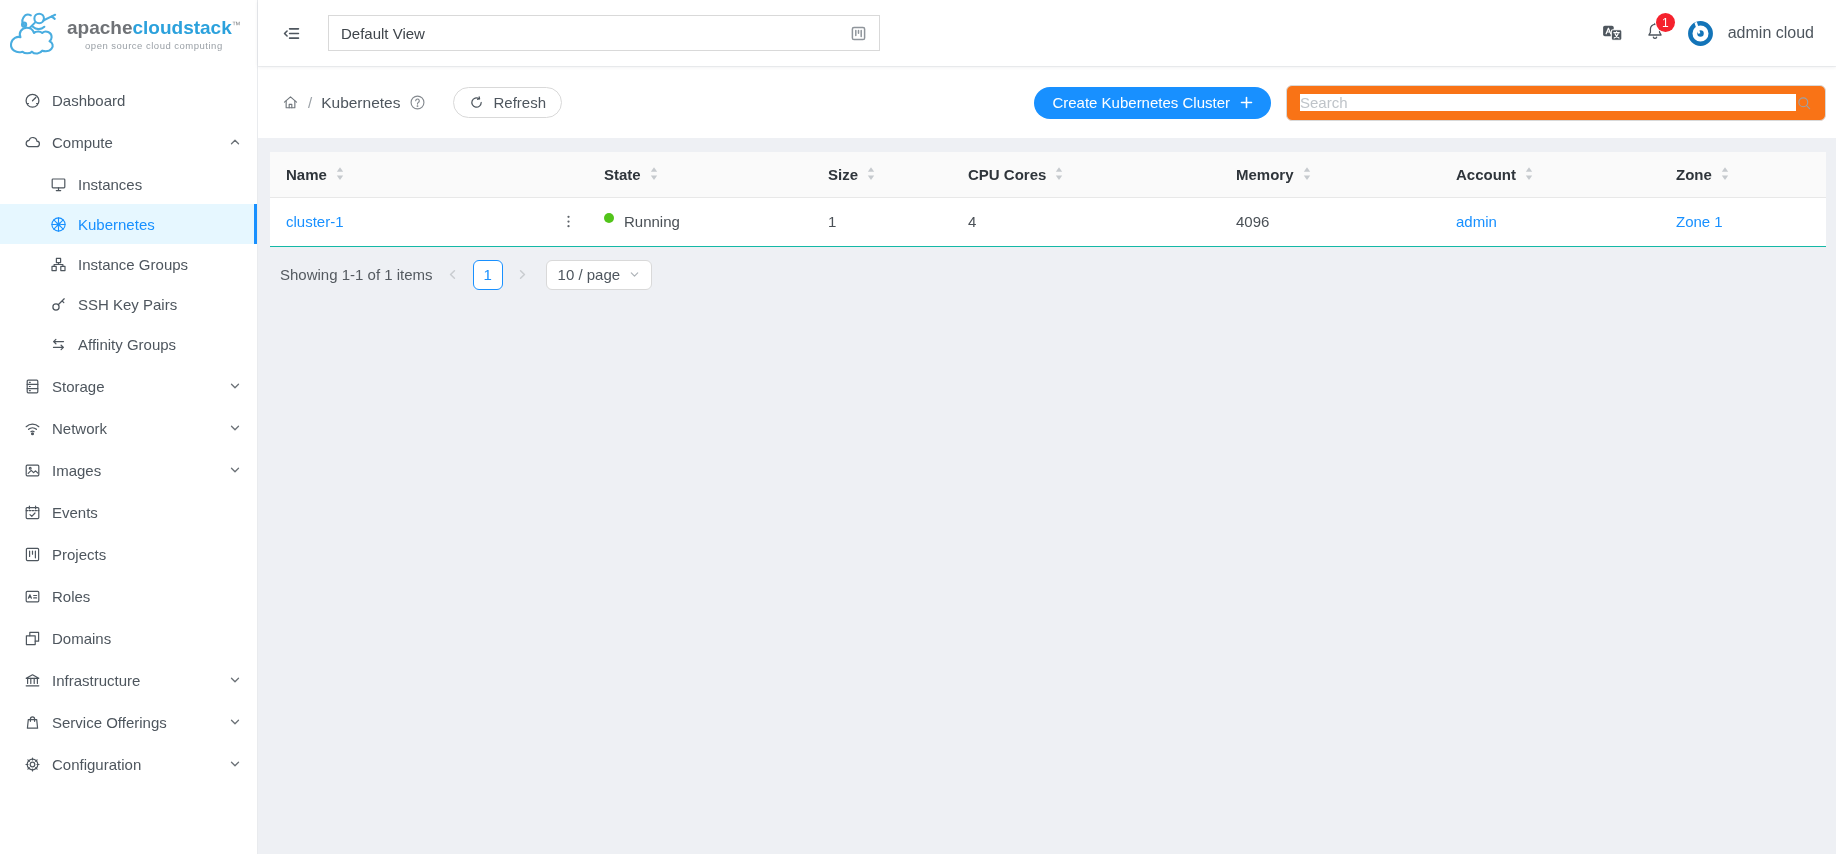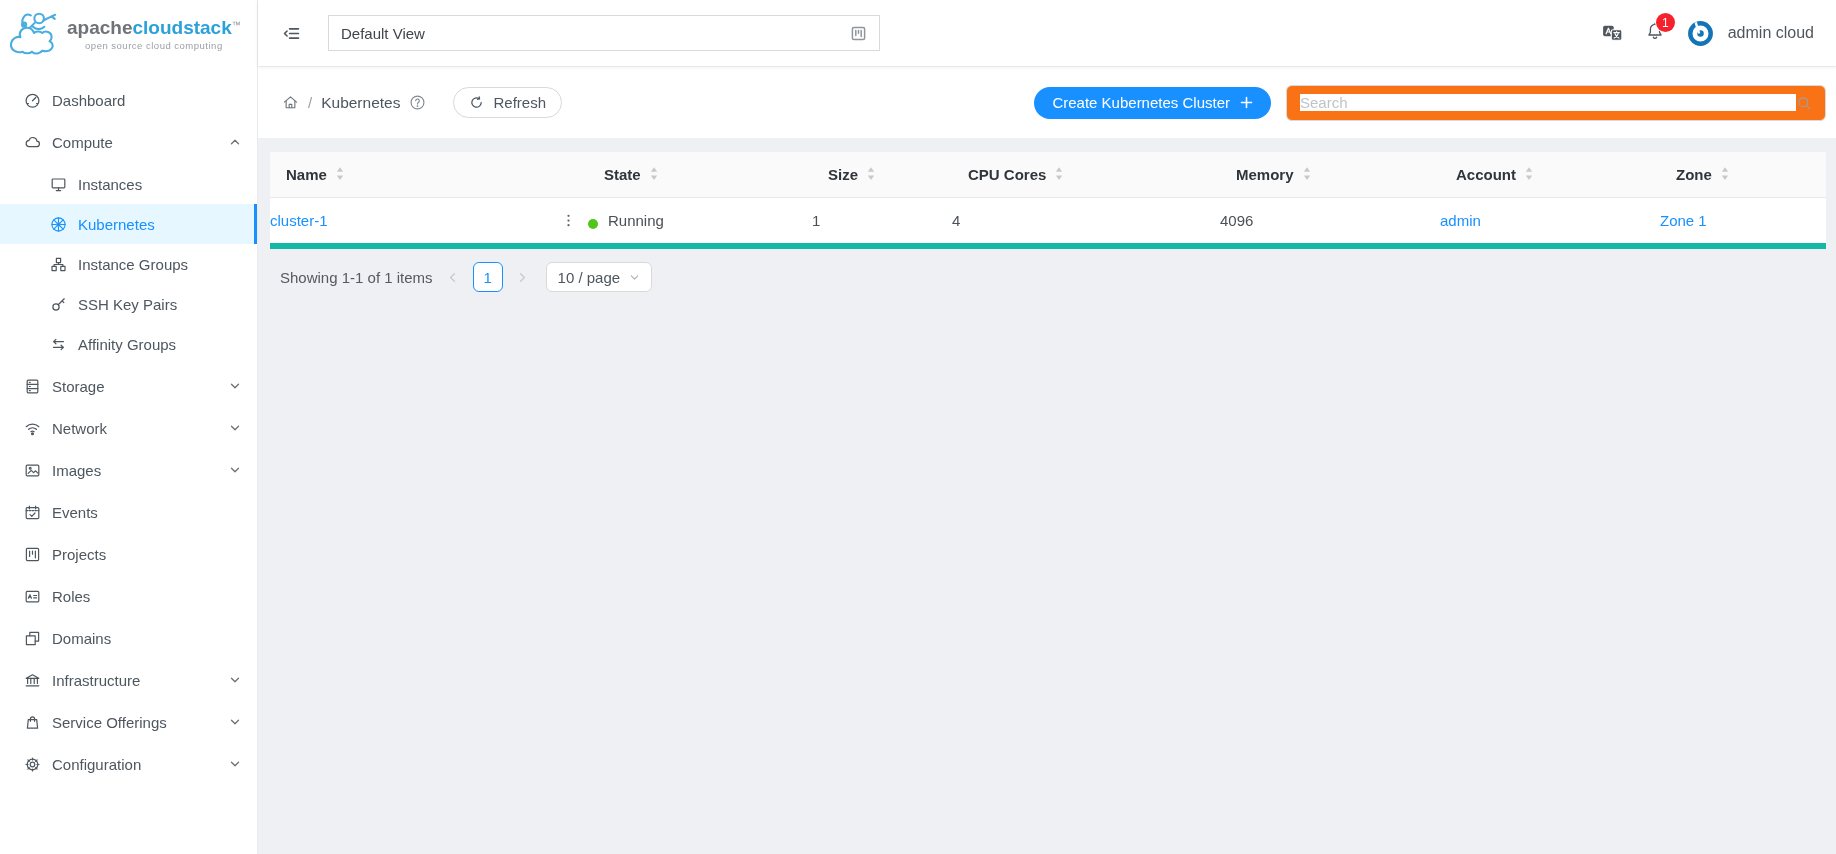--- a/index.html
+++ b/index.html
@@ -52,26 +52,26 @@
   .search{width:540px;height:36px;border:1px solid #d9d9d9;border-radius:6px;background:#f97316;display:flex;align-items:center;padding:0 13px}
   .search input{border:none;outline:none;flex:1;font-size:15px;font-family:inherit;color:#333}
   .search input::placeholder{color:#bfc4c9}
   .search .ic{width:16px;height:16px;color:#9ba1a7;cursor:pointer}
   
   .content{flex:1;padding:14px 10px 0 12px;background:#eef0f4}
   .card{background:#fff}
   table{width:100%;border-collapse:collapse;table-layout:fixed}
   thead th{background:#fafafa;height:45px;border-bottom:1px solid #e8e8e8;padding-left:16px;text-align:left}
   .hwrap{display:flex;align-items:flex-start;gap:8px;font-size:15px;font-weight:700;color:#2f353b;cursor:pointer}
-  tbody td{height:49px;border-bottom:6px solid #14b8a6;font-size:15px;color:#4a5056;padding-left:0}
+  tbody td{height:49px;border-bottom:1px solid #14b8a6;font-size:15px;color:#4a5056;padding-left:16px}
   .namecell{display:flex;align-items:center}
   a.link{color:#1890ff;text-decoration:none;cursor:pointer}
   .ellipsis{margin-left:auto;margin-right:12px;color:#5f656b;cursor:pointer;width:15px;height:15px}
   .dot{width:10px;height:10px;border-radius:50%;background:#52c41a;display:inline-block;margin-right:10px}
-  .statewrap{display:flex;align-items:flex-end}
+  .statewrap{display:flex;align-items:flex-start}
   
   .pager{display:flex;align-items:center;gap:9px;margin:13px 0 0 10px;font-size:15px;color:#545a60}
   .pbtn{width:22px;height:22px;display:flex;align-items:center;justify-content:center;color:#c9ccd0;cursor:pointer}
   .pbtn .ic{width:13px;height:13px}
   .pcur{width:30px;height:30px;border:1px solid #1890ff;border-radius:6px;background:#fff;color:#1890ff;display:flex;align-items:center;justify-content:center;font-size:15px;cursor:pointer}
   .psize{height:30px;border:1px solid #d9d9d9;border-radius:6px;background:#fff;display:flex;align-items:center;gap:9px;padding:0 11px;font-size:15px;color:#4e565e;margin-left:3px;cursor:pointer}
   .psize .ic{width:11px;height:11px;color:#aeb3b8}
 </style>
 </head>
 <body>

